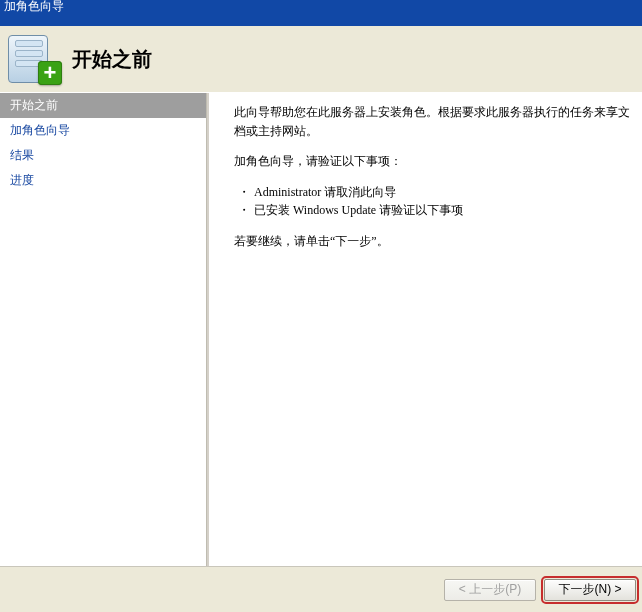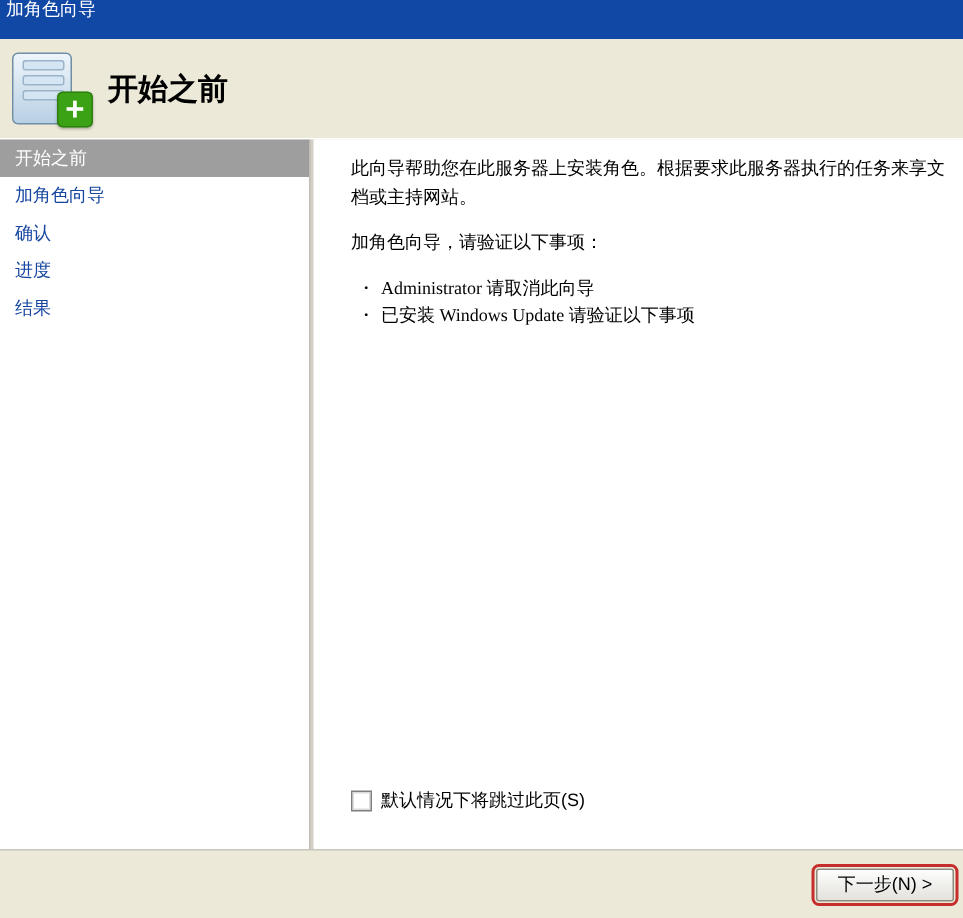--- a/index.html
+++ b/index.html
@@ -60,44 +60,43 @@
       <div class="plus-badge">+</div>
     </div>
     <div class="header-title">开始之前</div>
   </div>
 
   <div class="body-area">
     <nav class="sidebar">
       <ul>
         <li class="active"><span>开始之前</span></li>
         <li><span>加角色向导</span></li>
-        <li><span>确认</span></li>
+        <li><span>结果</span></li>
         <li><span>进度</span></li>
-        <li><span>结果</span></li>
       </ul>
     </nav>
 
     <div class="divider-v"></div>
 
     <div class="content">
       <div class="content-text">
         <p>此向导帮助您在此服务器上安装角色。根据要求此服务器执行的任务来享文档或主持网站。</p>
         <p>加角色向导，请验证以下事项：</p>
         <ul>
           <li>Administrator 请取消此向导</li>
           <li>已安装 Windows Update 请验证以下事项</li>
         </ul>
+        <p>若要继续，请单击“下一步”。</p>
       </div>
 
-      <div class="skip-row">
-        <input type="checkbox" class="chk" style="">
-        <label>默认情况下将跳过此页(S)</label>
-      </div>
     </div>
   </div>
 
   <div class="footer">
+    <button class="btn" disabled="">
+      <span>&lt; 上一步(P)</span>
+    </button>
     <button class="btn primary">
       <span>下一步(N) &gt;</span>
     </button>
   </div>
 
 </div>
 
 </body></html>

